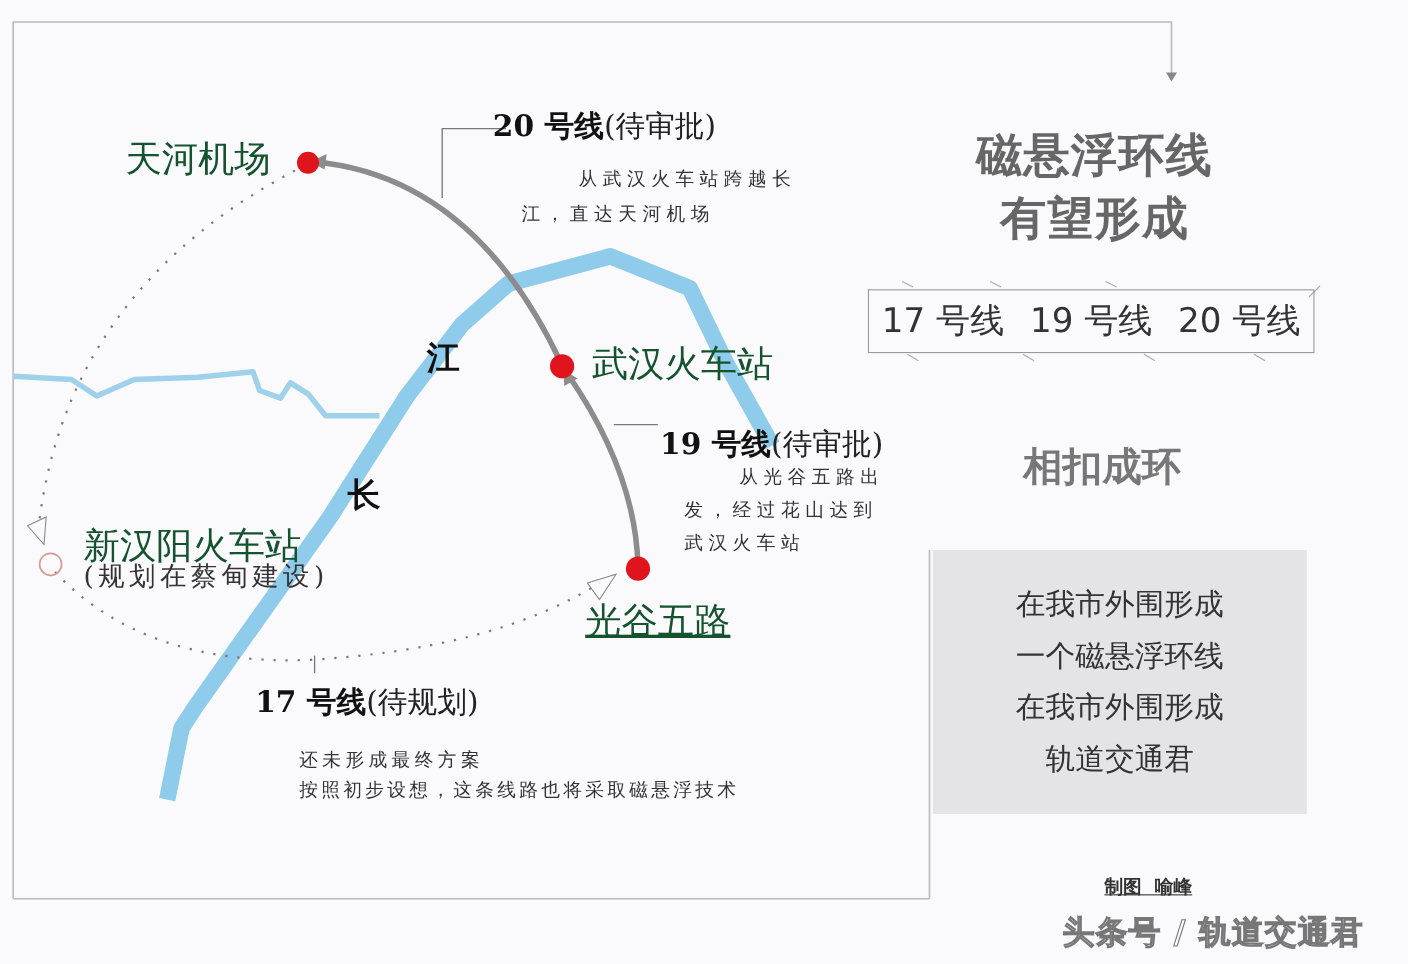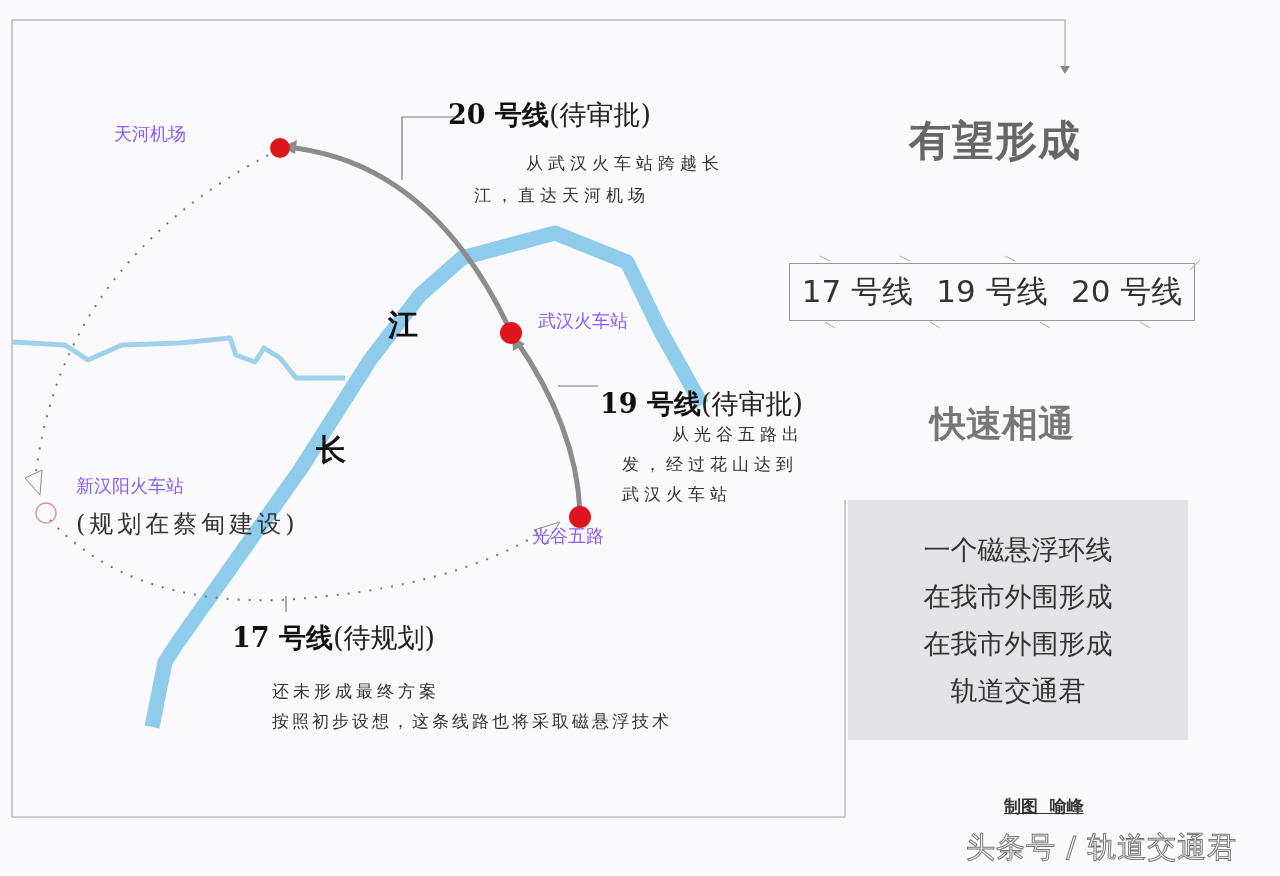--- a/index.html
+++ b/index.html
@@ -1,20 +1,20 @@
 <!DOCTYPE html>
 <html><head>
 <meta charset="utf-8">
 <style>
   html, body { margin: 0; padding: 0; }
   body { width: 1280px; height: 876px; background: #fafafc; position: relative; overflow: hidden;
          font-family: "DejaVu Sans", sans-serif; color: #222; }
   .abs { position: absolute; white-space: nowrap; }
   svg.map { position: absolute; left: 0; top: 0; }
-  .station { font-size: 18px; color: #8b5cf6; }
+  .station { font-size: 33px; color: #14532d; }
   .river-label { font-family: "DejaVu Serif", serif; font-size: 30px; color: #111; font-weight: bold; }
   .line-title { font-size: 27px; }
   .line-title .num { font-family: "DejaVu Serif", serif; font-weight: bold; color: #111; }
   .line-title .status { font-family: "DejaVu Serif", serif; color: #222; font-weight: normal; }
   .desc { font-family: "DejaVu Serif", serif; font-size: 17px; color: #333; letter-spacing: 5px; line-height: 32px; }
   .headline { font-size: 42px; font-weight: bold; color: #666; text-align: center; letter-spacing: 1px; line-height: 58px; }
   .subhead { font-size: 36px; font-weight: bold; color: #777; }
   .lines-box { position: absolute; left: 789px; top: 263px; width: 404px; height: 56px;
                border: 1px solid #999; display: flex; justify-content: space-around; align-items: center; font-size: 31px; color: #333; }
   .gray-box { position: absolute; left: 848px; top: 500px; width: 340px; height: 240px; background: #e4e4e6;
@@ -65,21 +65,21 @@
       <line x1="930" y1="322" x2="940" y2="328"></line>
     <line x1="1040" y1="322" x2="1050" y2="328"></line>
       <line x1="1140" y1="322" x2="1150" y2="328"></line>
   </g>
 </svg>
 
 <div class="abs station" style="left:114px;top:122px;">天河机场</div>
 <div class="abs station" style="left:538px;top:309px;">武汉火车站</div>
 <div class="abs station" style="left:76px;top:474px;">新汉阳火车站</div>
 <div class="abs desc" style="left:76px;top:508px;font-size:24px;letter-spacing:4px;">(规划在蔡甸建设)</div>
-<div class="abs station" style="left:532px;top:524px;">光谷五路</div>
+<div class="abs station" style="left:532px;top:542px;text-decoration:underline;">光谷五路</div>
 
 <div class="abs river-label" style="left:388px;top:305px;">江</div>
 <div class="abs river-label" style="left:316px;top:430px;">长</div>
 
 <div class="abs line-title" style="left:448px;top:97px;">
   <span class="num">20 号线</span><span class="status">(待审批)</span>
 </div>
 <div class="abs desc" style="left:526px;top:147px;">从武汉火车站跨越长</div>
 <div class="abs desc" style="left:474px;top:179px;">江，直达天河机场</div>
 
@@ -87,35 +87,36 @@
   <span class="num">19 号线</span><span class="status">(待审批)</span>
 </div>
 <div class="abs desc" style="left:672px;top:418px;">从光谷五路出</div>
 <div class="abs desc" style="left:622px;top:448px;">发，经过花山达到</div>
 <div class="abs desc" style="left:622px;top:478px;">武汉火车站</div>
 
 <div class="abs line-title" style="left:232px;top:620px;">
   <span class="num">17 号线</span><span class="status">(待规划)</span>
 </div>
 <div class="abs desc" style="left:272px;top:675px;letter-spacing:4px;">还未形成最终方案</div>
-<div class="abs desc" style="left:272px;top:705px;letter-spacing:3px;">按照初步设想，这条线路也将采取磁悬浮技术</div>
+<div class="abs desc" style="left:272px;top:705px;letter-spacing:3px;font-family:Liberation Mono, monospace;">按照初步设想，这条线路也将采取磁悬浮技术</div>
 
 <div class="abs headline" style="left:870px;top:112px;width:250px;">
+  <div>磁悬浮环线</div>
   <div>有望形成</div>
 </div>
 
 <div class="lines-box">
   <span>17 号线</span>
   <span>19 号线</span>
   <span>20 号线</span>
 </div>
 
-<div class="abs subhead" style="left:930px;top:400px;">快速相通</div>
+<div class="abs subhead" style="left:930px;top:400px;">相扣成环</div>
 
 <div class="gray-box">
+  <div>在我市外围形成</div>
   <div>一个磁悬浮环线</div>
-  <div>在我市外围形成</div>
   <div>在我市外围形成</div>
   <div>轨道交通君</div>
 </div>
 
 <div class="abs credit" style="left:1004px;top:795px;white-space:pre;text-decoration:underline;">制图  喻峰</div>
-<div class="abs watermark" style="left:966px;top:828px;">头条号 / 轨道交通君</div>
+<div class="abs watermark" style="left:966px;top:828px;font-weight:bold;">头条号 / 轨道交通君</div>
 
 </body></html>

